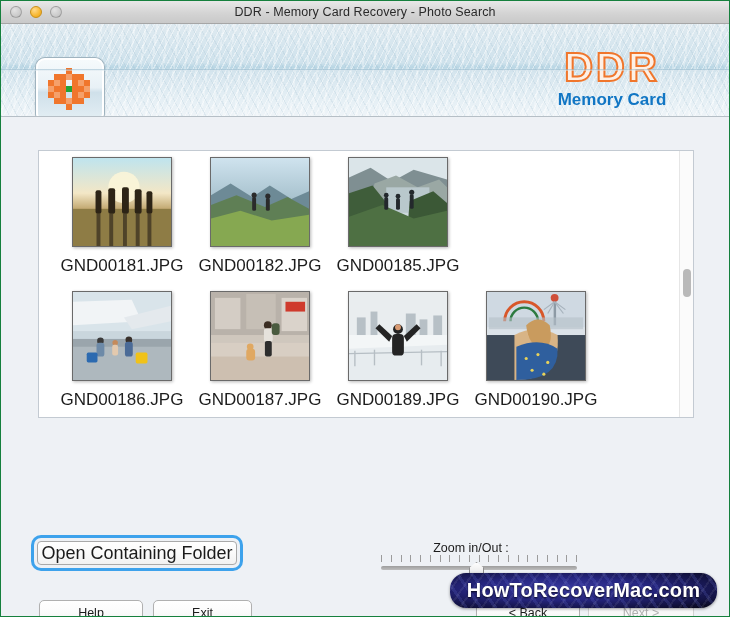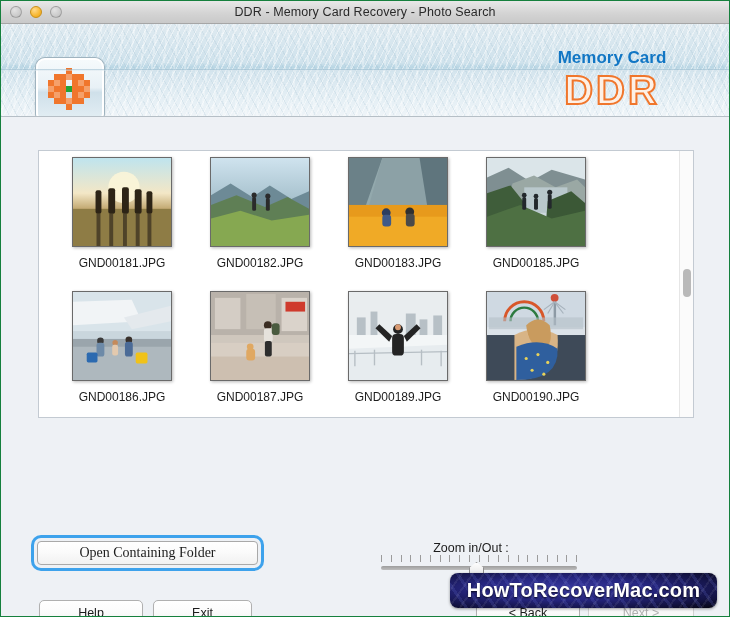--- a/index.html
+++ b/index.html
@@ -188,21 +188,21 @@
     background: #ddd;
     overflow: hidden;
     position: relative;
     display: flex;
     align-items: flex-end;
     justify-content: center;
   }
   .thumb-img svg { display: block; width: 100%; height: 100%; }
   .thumb-name {
     margin-top: 9px;
-    font-size: 12px;
+    font-size: 17px;
     color: #1d1d1d;
     white-space: nowrap;
   }
 
   
   #thumb-scrollbar {
     position: absolute;
     right: 0; top: 0; bottom: 0;
     width: 14px;
     background: #fbfbfb;
@@ -222,27 +222,27 @@
   #ocf-wrap {
     position: absolute;
     left: 33px; top: 421px;
     padding: 3px;
     border-radius: 8px;
     background: transparent;
     box-shadow: 0 0 0 3px #3da2ec;
     border-radius: 7px;
   }
   #ocf-btn {
-    width: 221px; height: 24px;
+    width: 200px; height: 24px;
     background: linear-gradient(to bottom, #ffffff 0%, #fafafa 50%, #f1f1f1 100%);
     border: 1px solid #a9a9a9;
     border-radius: 4px;
-    font-size: 14px;
+    font-size: 18px;
     color: #1b1b1b;
-    font-family: Liberation Serif, serif;
+    font-family: Liberation Sans, sans-serif;
     cursor: pointer;
   }
 
   
   #zoom-row {
     position: absolute;
     left: 380px; top: 424px;
     display: flex;
     align-items: center;
     flex-direction: column;
@@ -307,21 +307,21 @@
   #help-btn  { left: 38px;  top: 483px; width: 104px; }
   #exit-btn  { left: 152px; top: 483px; width: 99px;  }
   #back-btn  { left: 475px; top: 483px; width: 104px; }
   #next-btn  { left: 587px; top: 483px; width: 106px; }
 
   
   #watermark {
     position: absolute;
     right: 12px; bottom: 9px;
     width: 267px; height: 35px;
-    border-radius: 8px;
+    border-radius: 16px;
     background:
       repeating-linear-gradient(125deg, rgba(255,255,255,0.07) 0 2px, rgba(255,255,255,0) 2px 9px),
       repeating-linear-gradient(55deg, rgba(110,120,220,0.18) 0 3px, rgba(0,0,0,0) 3px 12px),
       radial-gradient(ellipse at 42% 45%, #3a3aa0 0%, #262680 40%, #121240 78%, #06060f 100%);
     display: flex;
     align-items: center;
     justify-content: center;
     box-shadow: 0 1px 3px rgba(0,0,0,0.4);
   }
   #watermark-text {
@@ -381,22 +381,22 @@
             <rect x="34" y="38" width="6" height="6"></rect>
           <rect x="28" y="38" width="6" height="6" fill="#f5a06a"></rect>
           <rect x="28" y="44" width="6" height="6"></rect>
         </g>
         <rect x="28" y="26" width="6" height="6" fill="#23a437"></rect>
       </svg>
     </div>
 
 
     <div id="ddr-logo">
+      <div id="ddr-word">DDR</div>
       <div id="ddr-sub">Memory Card</div>
-      <div id="ddr-word">DDR</div>
     </div>
   </div>
 
   <div id="body-area">
 
     <div id="thumb-panel">
       <div id="thumb-scrollarea">
 
         <div class="thumb-row">
 
@@ -451,39 +451,20 @@
                   <rect x="42" y="40" width="4" height="14" rx="1.6"></rect>
                     <circle cx="44" cy="38" r="2.6"></circle>
                   <rect x="56" y="41" width="4" height="13" rx="1.6"></rect>
                     <circle cx="58" cy="39" r="2.6"></circle>
                 </g>
               </svg>
             </div>
             <div class="thumb-name">GND00182.JPG</div>
           </div>
 
-          <div class="thumb-cell">
-            <div class="thumb-img">
-              <svg viewBox="0 0 100 90" preserveAspectRatio="none">
-                <rect width="100" height="90" fill="#93a9ad"></rect>
-                <path d="M0 0 L34 0 L16 52 L0 52 Z" fill="#6b8188"></path>
-                <path d="M34 0 L72 0 L86 50 L20 50 Z" fill="#8ca1a6"></path>
-                <path d="M72 0 L100 0 L100 50 L80 50 Z" fill="#5f757d"></path>
-                <rect y="48" width="100" height="42" fill="#e79a1c"></rect>
-                <rect y="60" width="100" height="30" fill="#f0aa26"></rect>
-                <g>
-                  <circle cx="38" cy="56" r="4.5" fill="#2c3e60"></circle>
-                    <rect x="34" y="58" width="9" height="12" rx="3" fill="#3f5a88"></rect>
-                  <circle cx="62" cy="55" r="4.5" fill="#303030"></circle>
-                    <rect x="58" y="57" width="9" height="13" rx="3" fill="#4a4a4a"></rect>
-                </g>
-              </svg>
-            </div>
-            <div class="thumb-name">GND00183.JPG</div>
-          </div>
 
 
           <div class="thumb-cell">
             <div class="thumb-img">
               <svg viewBox="0 0 100 90" preserveAspectRatio="none">
                 <rect width="100" height="90" fill="#cdd9dd"></rect>
                 <rect width="100" height="26" fill="#dbe5e9"></rect>
                 <path d="M0 20 L22 10 L44 24 L66 12 L100 22 L100 44 L0 44 Z" fill="#7f8f92"></path>
                 <path d="M26 26 L48 18 L70 30 L92 22 L100 30 L100 52 L20 52 Z" fill="#9aa8a4"></path>
                 <rect x="38" y="30" width="44" height="26" fill="#b9c8cc"></rect>

